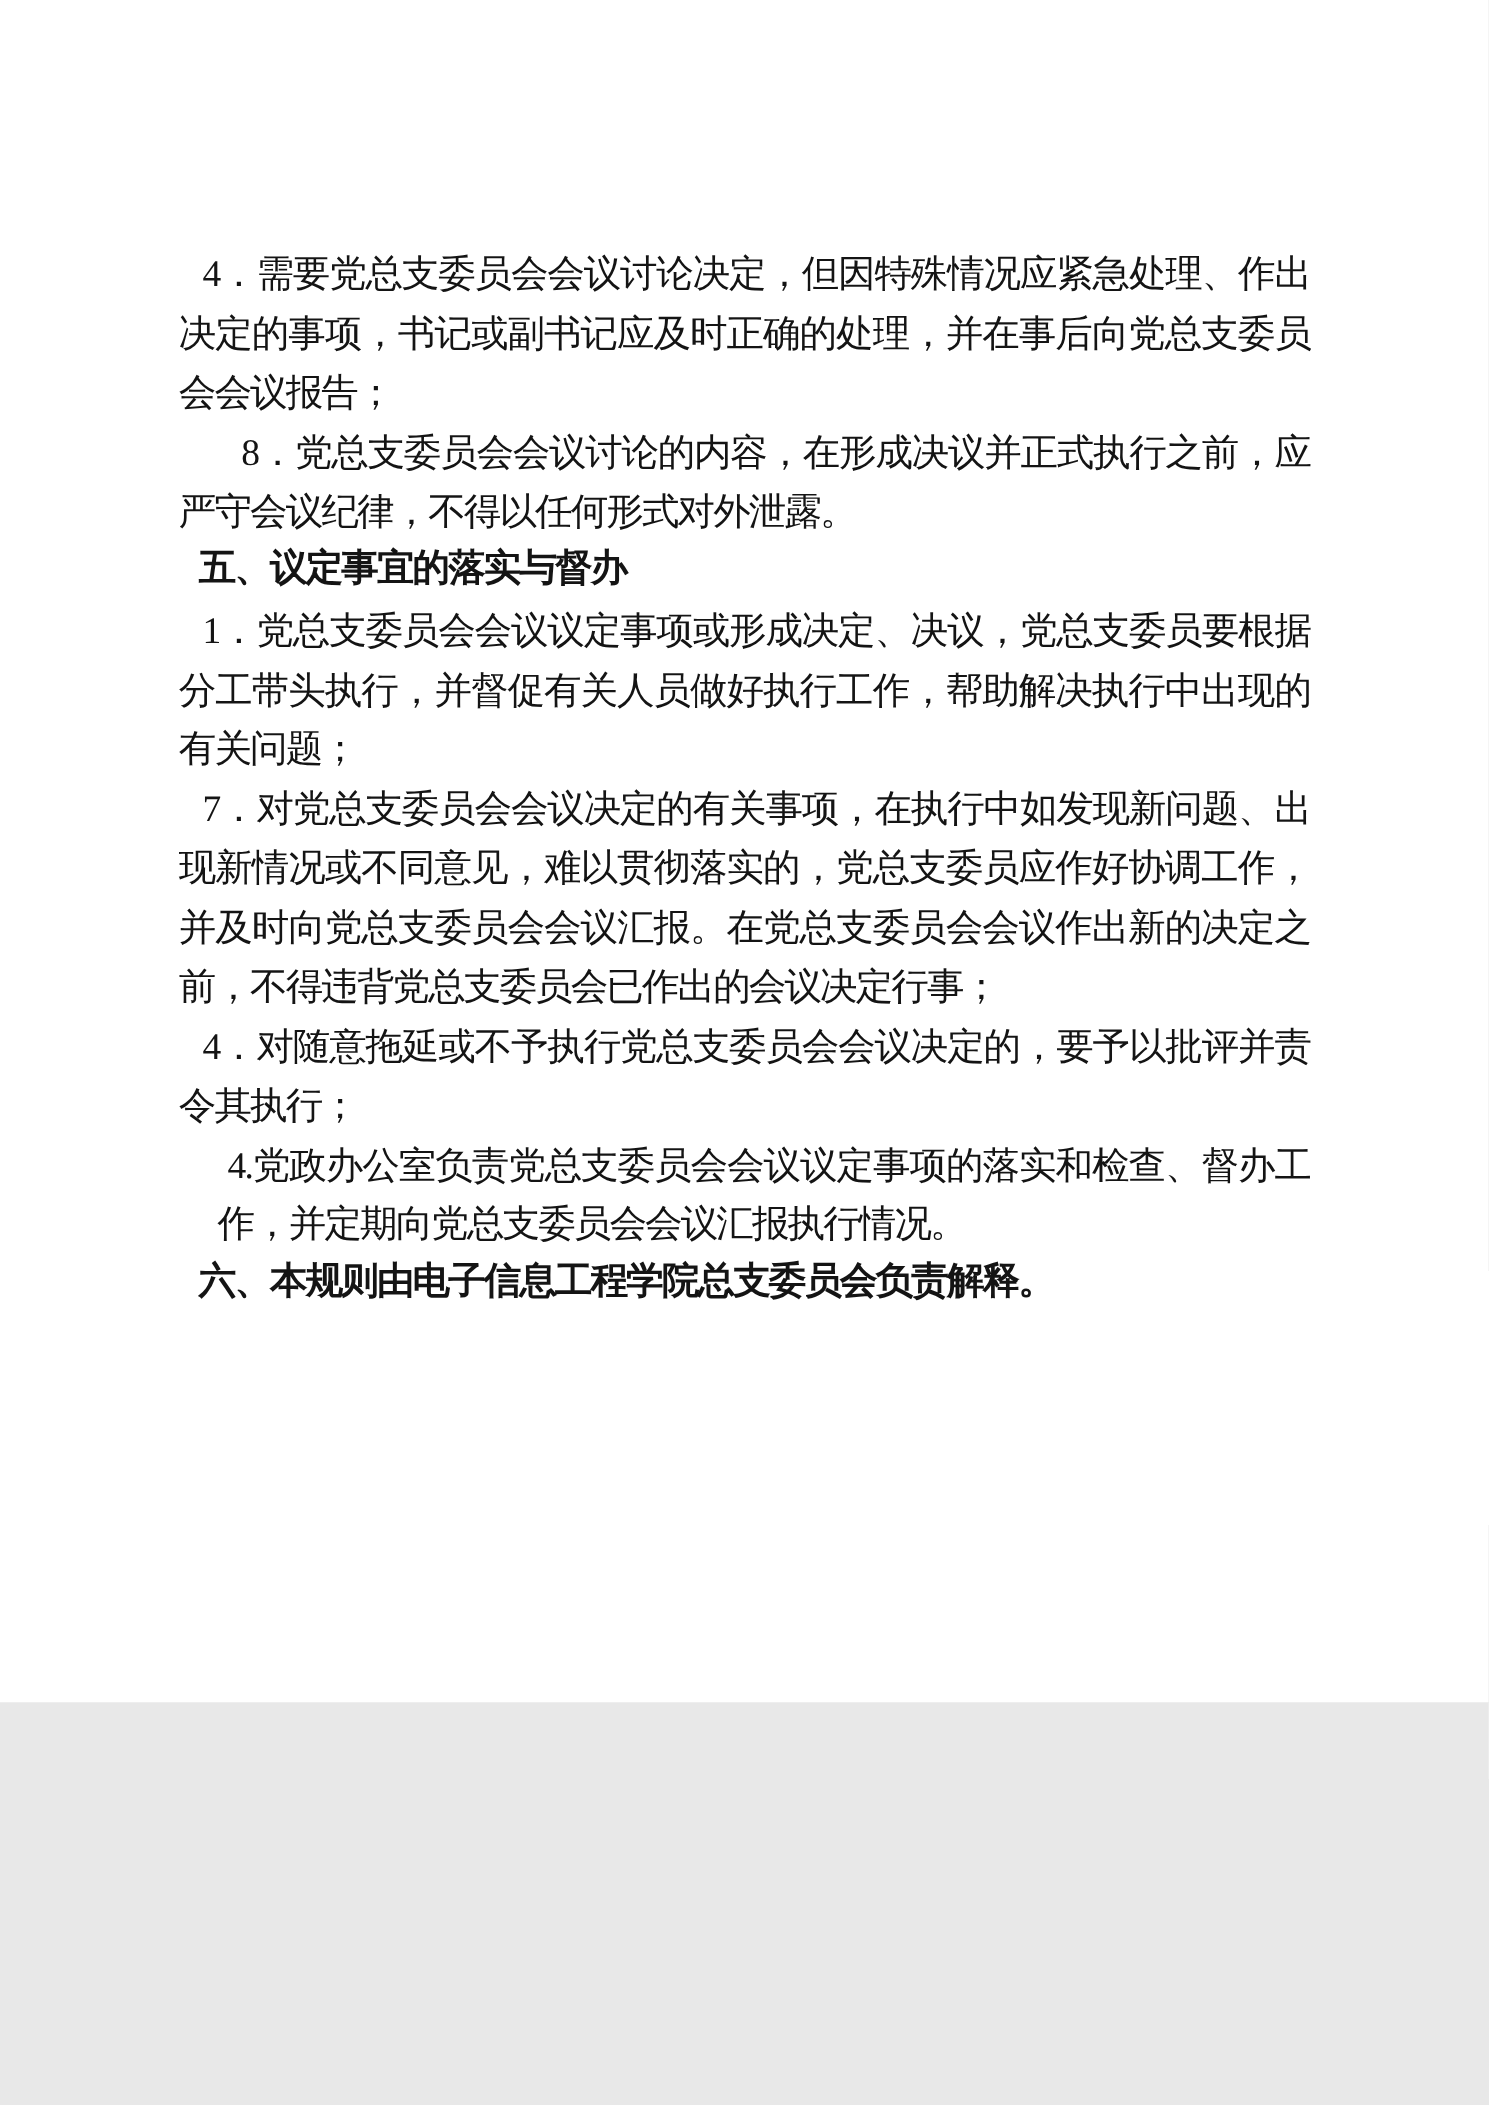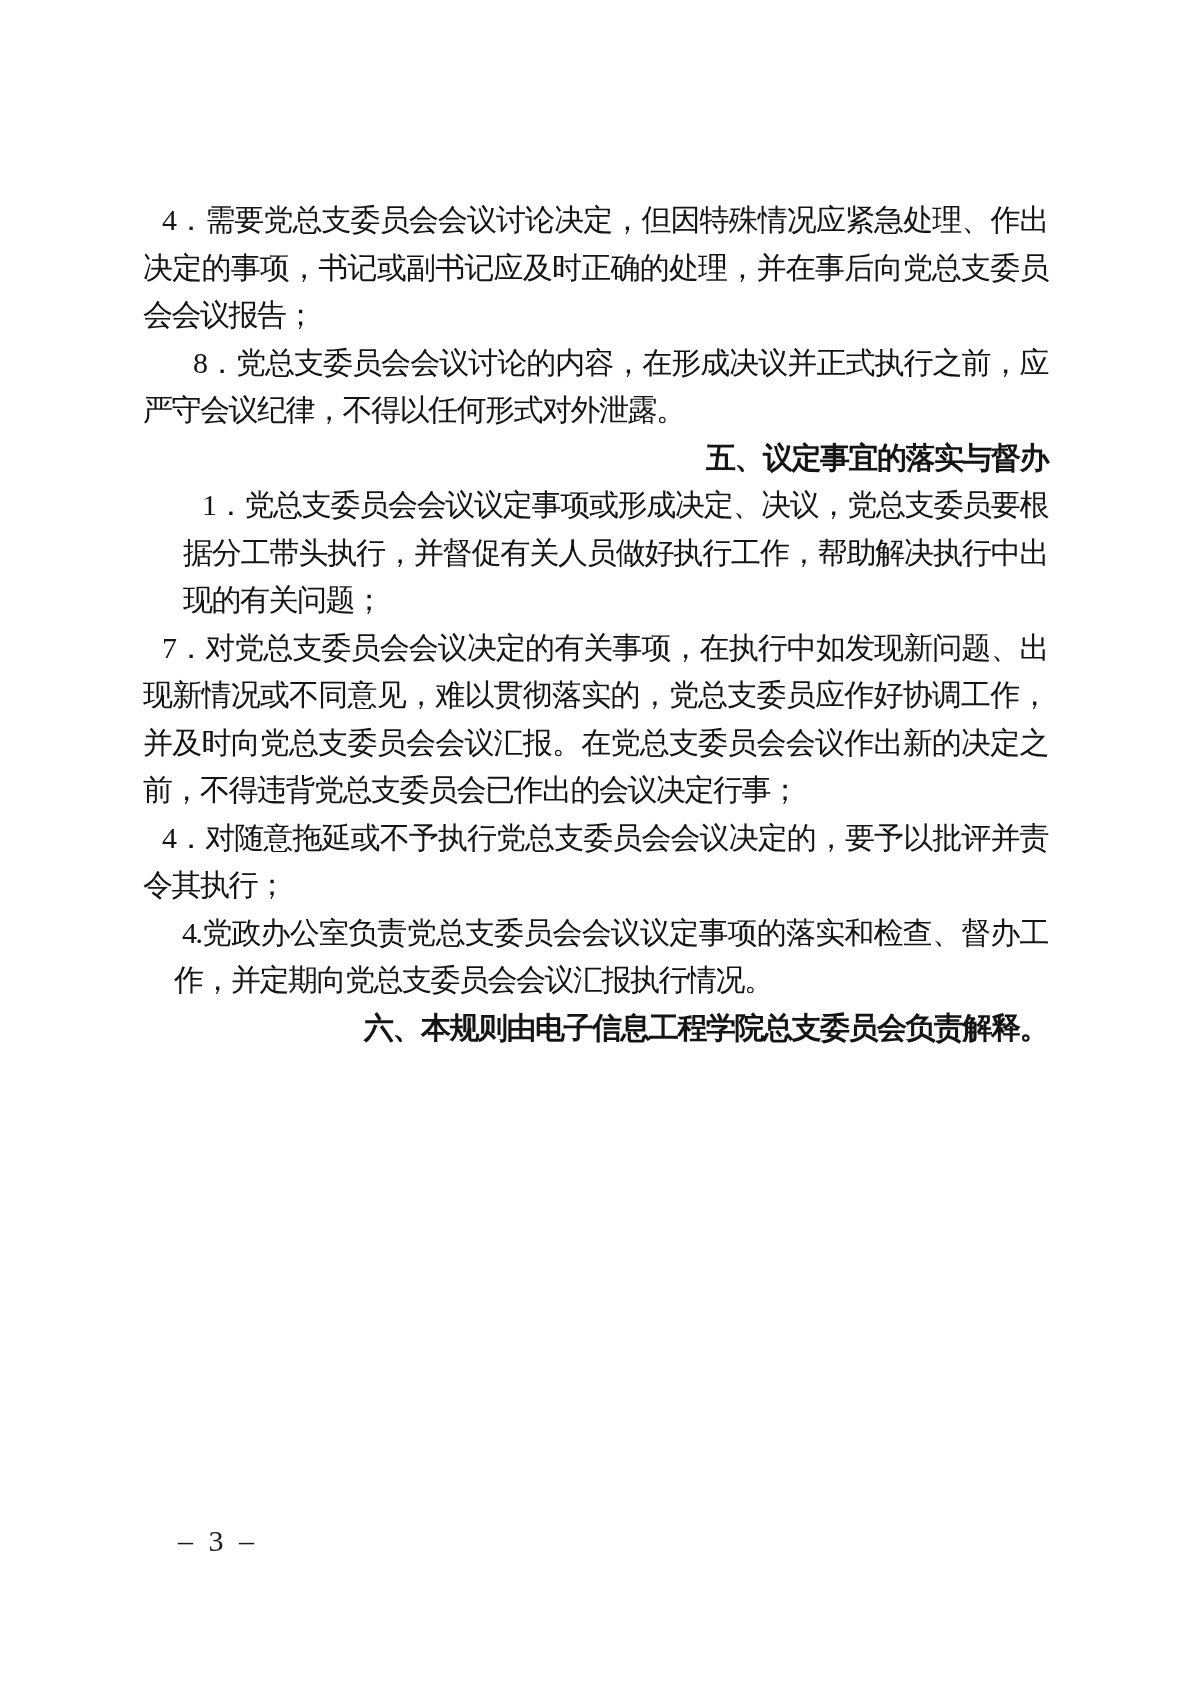--- a/index.html
+++ b/index.html
@@ -3,21 +3,21 @@
 <meta charset="utf-8">
 <style>
   html, body {
     margin: 0;
     padding: 0;
     background: #e8e8e8;
   }
   .page {
     position: relative;
     width: 1191px;
-    height: 1684px;
+    height: 1362px;
     margin: 0 auto;
     background: #ffffff;
     overflow: hidden;
     font-family: "Liberation Serif", serif;
     color: #141414;
   }
   .content {
     position: absolute;
     left: 143px;
     top: 196px;
@@ -27,40 +27,41 @@
     margin: 0;
     font-size: 30px;
     line-height: 47.5px;
     letter-spacing: -1.5px;
     text-align: justify;
     text-justify: inter-ideograph;
     word-break: break-all;
   }
   .content p.heading {
     font-weight: bold;
-    text-align: right;
+    text-align: left;
+    font-family: Liberation Mono, monospace;
   }
   .page-number {
     position: absolute;
     left: 178px;
     top: 1524px;
     font-size: 30px;
     letter-spacing: 4px;
     color: #1a1a1a;
     font-family: "Liberation Serif", serif;
   }
 </style>
 </head>
 <body>
 
 <div class="page">
   <div class="content" id="doc-content">
       <p class="body" style="text-indent: 19px;">4．需要党总支委员会会议讨论决定，但因特殊情况应紧急处理、作出决定的事项，书记或副书记应及时正确的处理，并在事后向党总支委员会会议报告；</p>
       <p class="body" style="text-indent: 50px;">8．党总支委员会会议讨论的内容，在形成决议并正式执行之前，应严守会议纪律，不得以任何形式对外泄露。</p>
       <p class="heading" style="text-indent: 16px;">五、议定事宜的落实与督办</p>
-      <p class="body" style="text-indent: 19px; margin-left: 40px;">1．党总支委员会会议议定事项或形成决定、决议，党总支委员要根据分工带头执行，并督促有关人员做好执行工作，帮助解决执行中出现的有关问题；</p>
+      <p class="body" style="text-indent: 19px;">1．党总支委员会会议议定事项或形成决定、决议，党总支委员要根据分工带头执行，并督促有关人员做好执行工作，帮助解决执行中出现的有关问题；</p>
       <p class="body" style="text-indent: 19px;">7．对党总支委员会会议决定的有关事项，在执行中如发现新问题、出现新情况或不同意见，难以贯彻落实的，党总支委员应作好协调工作，并及时向党总支委员会会议汇报。在党总支委员会会议作出新的决定之前，不得违背党总支委员会已作出的会议决定行事；</p>
       <p class="body" style="text-indent: 19px;">4．对随意拖延或不予执行党总支委员会会议决定的，要予以批评并责令其执行；</p>
       <p class="body" style="text-indent: 8px; margin-left: 31px;">4.党政办公室负责党总支委员会会议议定事项的落实和检查、督办工作，并定期向党总支委员会会议汇报执行情况。</p>
       <p class="heading" style="text-indent: 16px;">六、本规则由电子信息工程学院总支委员会负责解释。</p>
     </div>
   <div class="page-number">– 3 –</div>
 </div>
 
 </body></html>

